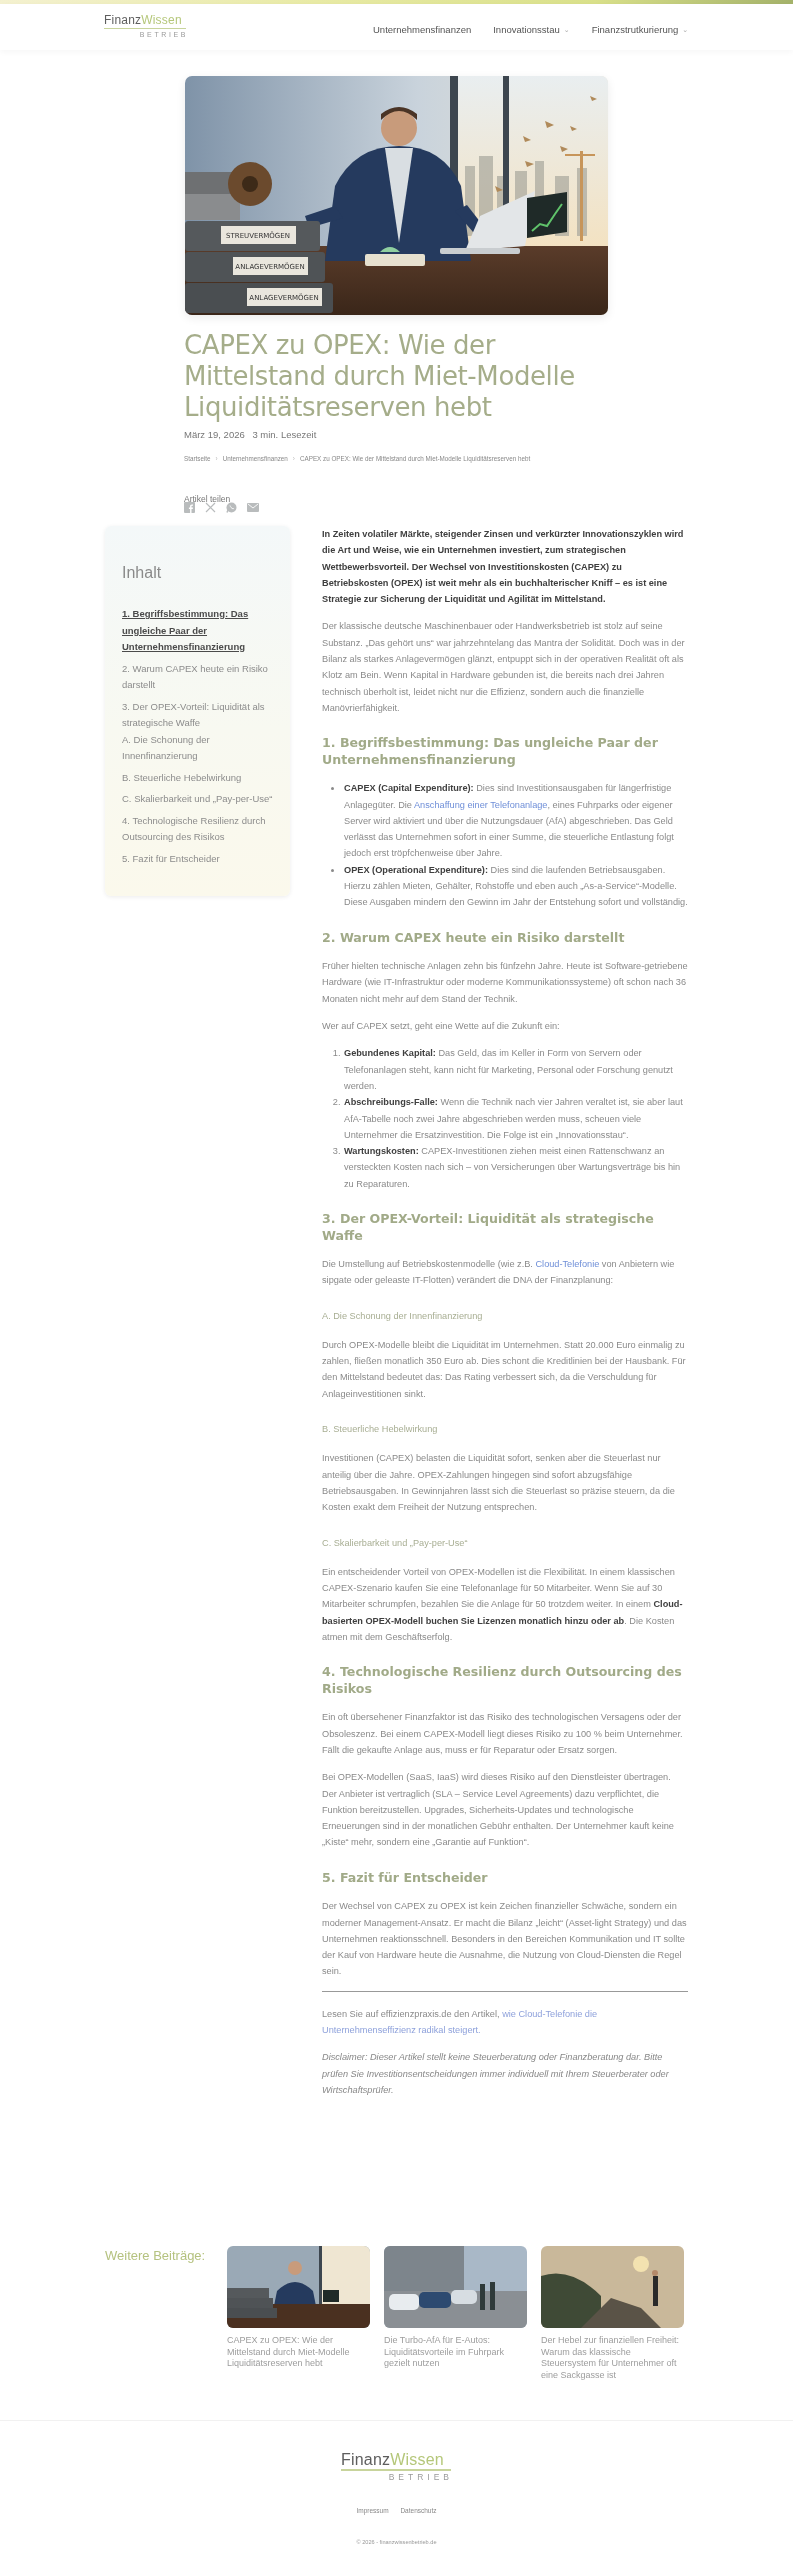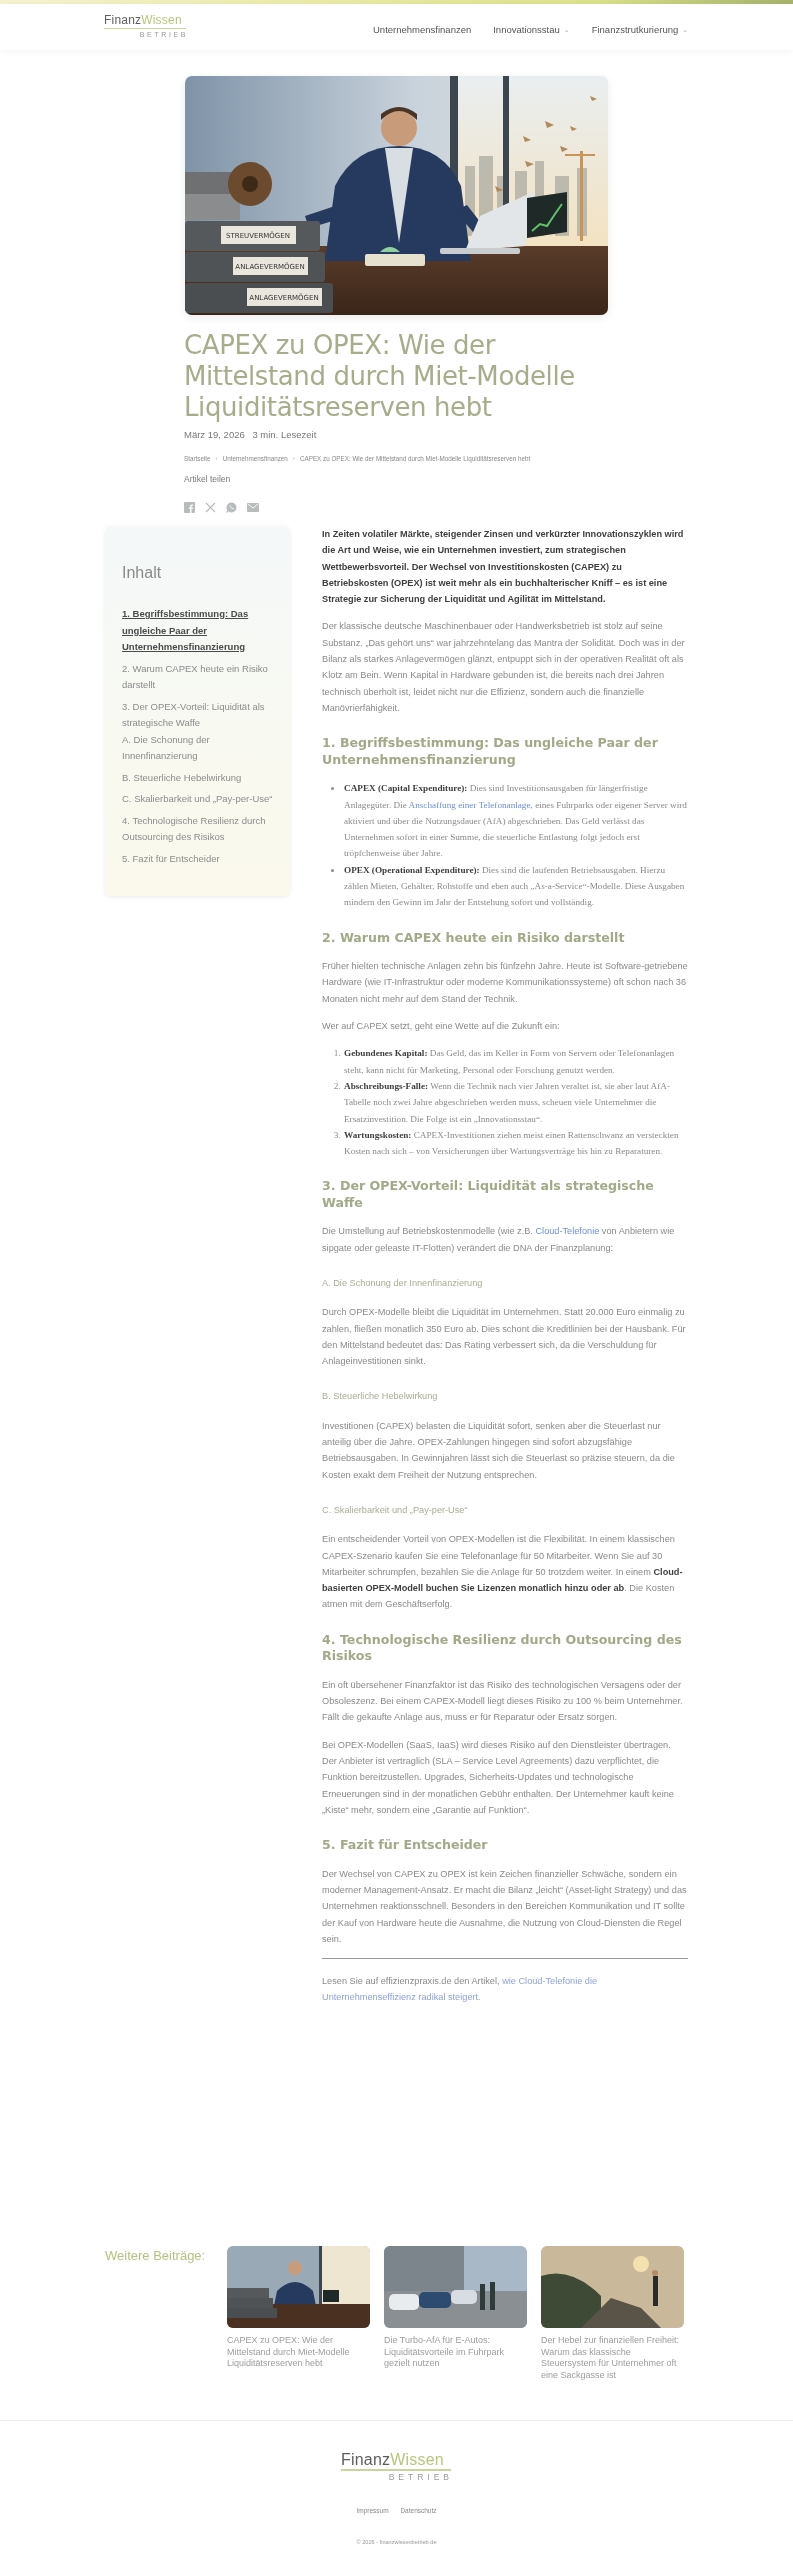--- a/index.html
+++ b/index.html
@@ -19,37 +19,37 @@
   .nav-chev { font-size: 7px; color: #aaa; }
 
   .hero { position: absolute; left: 185px; top: 76px; width: 423px; height: 239px; border-radius: 7px; overflow: hidden; box-shadow: 0 3px 10px rgba(0,0,0,0.08); }
   .hero svg { display: block; }
 
   .title { position: absolute; left: 184px; top: 330px; width: 420px; font-family: "DejaVu Sans", sans-serif; font-size: 26px; line-height: 31px; color: #a5ad8a; font-weight: normal; letter-spacing: -0.4px; }
   .meta { position: absolute; left: 184px; top: 429px; font-size: 9.5px; color: #777; }
   .meta span + span { margin-left: 5px; }
   .breadcrumb { position: absolute; left: 184px; top: 455px; font-size: 6.3px; color: #888; white-space: nowrap; }
   .breadcrumb .sep { margin: 0 5px; color: #bbb; }
-  .share-label { position: absolute; left: 184px; top: 474px; font-size: 8.5px; color: #777; }
+  .share-label { position: absolute; left: 184px; top: 494px; font-size: 8.5px; color: #777; }
   .share-icons { position: absolute; left: 184px; top: 502px; display: flex; gap: 10px; align-items: center; }
   .share-icons svg { display: block; }
 
   .toc { position: absolute; left: 105px; top: 526px; width: 185px; height: 370px; border-radius: 6px; background: linear-gradient(180deg, #f4f8f9 0%, #f8f9f1 55%, #fbf9ec 100%); box-shadow: 0 1px 4px rgba(0,0,0,0.08); padding: 38px 17px 0 17px; }
   .toc-title { font-size: 16px; color: #8a8a8a; margin-bottom: 24px; }
   .toc-list { list-style: none; }
   .toc-item { font-size: 9.5px; line-height: 16.5px; color: #8c8c8c; margin-bottom: 5px; cursor: pointer; }
   .toc-item.active { color: #4b4b4b; font-weight: bold; text-decoration: underline; }
   .toc-item.tight { margin-bottom: 0; }
 
   .article { position: absolute; left: 322px; top: 526px; width: 366px; font-size: 9.2px; line-height: 16.3px; color: #8a8a8a; }
   .article p { margin-bottom: 11px; }
   .article .lead { color: #3f3f3f; font-weight: bold; margin-bottom: 11px; }
   .article h2 { font-family: "DejaVu Sans", sans-serif; font-size: 12.6px; line-height: 16.5px; color: #a1aa88; font-weight: bold; margin: 19px 0 12px 0; }
   .article h3 { font-size: 9.2px; color: #a8ae93; font-weight: normal; margin: 19px 0 13px 0; }
-  .article ul, .article ol { margin: 9px 0 11px 21px; font-family: Liberation Serif, serif; }
+  .article ul, .article ol { margin: 9px 0 11px 21px; }
   .article li { padding-left: 1px; }
   .article b { color: #3f3f3f; }
   .article a { color: #6f8fd8; text-decoration: none; }
   .article hr { border: none; border-top: 1.5px solid #999; margin: 8px 0 14px 0; }
   .article .disclaimer { font-style: italic; color: #888; }
   .article .read-more a { color: #8ea1db; }
 
   .related-label { position: absolute; left: 105px; top: 2248px; font-size: 13px; color: #b5c27f; }
   .related { position: absolute; left: 227px; top: 2246px; display: flex; gap: 14px; }
   .card { width: 143px; cursor: pointer; }
@@ -236,20 +236,21 @@
 
   <h2>4. Technologische Resilienz durch Outsourcing des Risikos</h2>
   <p>Ein oft übersehener Finanzfaktor ist das Risiko des technologischen Versagens oder der Obsoleszenz. Bei einem CAPEX-Modell liegt dieses Risiko zu 100 % beim Unternehmer. Fällt die gekaufte Anlage aus, muss er für Reparatur oder Ersatz sorgen.</p>
   <p>Bei OPEX-Modellen (SaaS, IaaS) wird dieses Risiko auf den Dienstleister übertragen. Der Anbieter ist vertraglich (SLA – Service Level Agreements) dazu verpflichtet, die Funktion bereitzustellen. Upgrades, Sicherheits-Updates und technologische Erneuerungen sind in der monatlichen Gebühr enthalten. Der Unternehmer kauft keine „Kiste“ mehr, sondern eine „Garantie auf Funktion“.</p>
 
   <h2>5. Fazit für Entscheider</h2>
   <p>Der Wechsel von CAPEX zu OPEX ist kein Zeichen finanzieller Schwäche, sondern ein moderner Management-Ansatz. Er macht die Bilanz „leicht“ (Asset-light Strategy) und das Unternehmen reaktionsschnell. Besonders in den Bereichen Kommunikation und IT sollte der Kauf von Hardware heute die Ausnahme, die Nutzung von Cloud-Diensten die Regel sein.</p>
 
   <hr>
   <p class="read-more"><span>Lesen Sie auf effizienzpraxis.de den Artikel, </span><a>wie Cloud-Telefonie die Unternehmenseffizienz radikal steigert.</a></p>
+  <p class="disclaimer">Disclaimer: Dieser Artikel stellt keine Steuerberatung oder Finanzberatung dar. Bitte prüfen Sie Investitionsentscheidungen immer individuell mit Ihrem Steuerberater oder Wirtschaftsprüfer.</p>
 </article>
 
 <div class="related-label">Weitere Beiträge:</div>
 <div class="related">
   <div class="card">
     <div class="card-img">
       <svg width="143" height="82" viewBox="0 0 143 82">
           <rect width="143" height="82" fill="#9aa9b6"></rect>
           <rect x="95" y="0" width="48" height="60" fill="#efe6d2"></rect>
           <rect x="92" y="0" width="3" height="60" fill="#3d464f"></rect>

